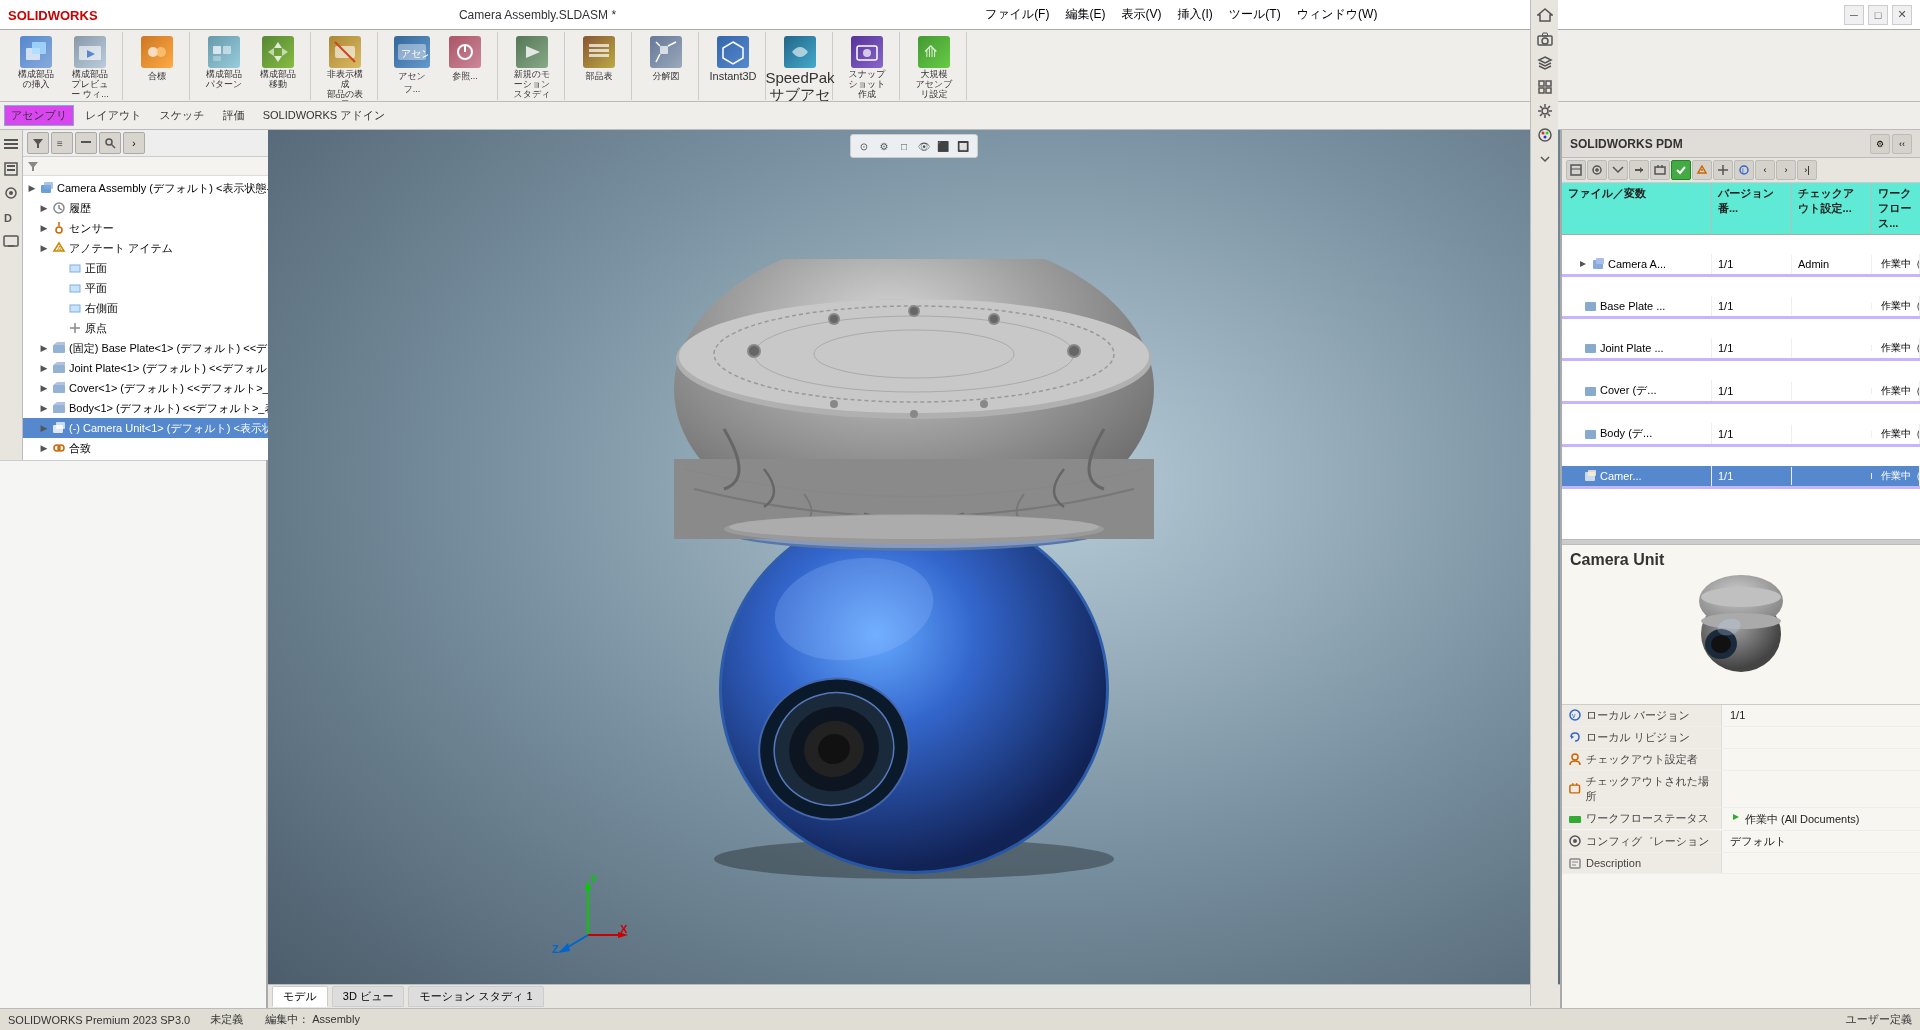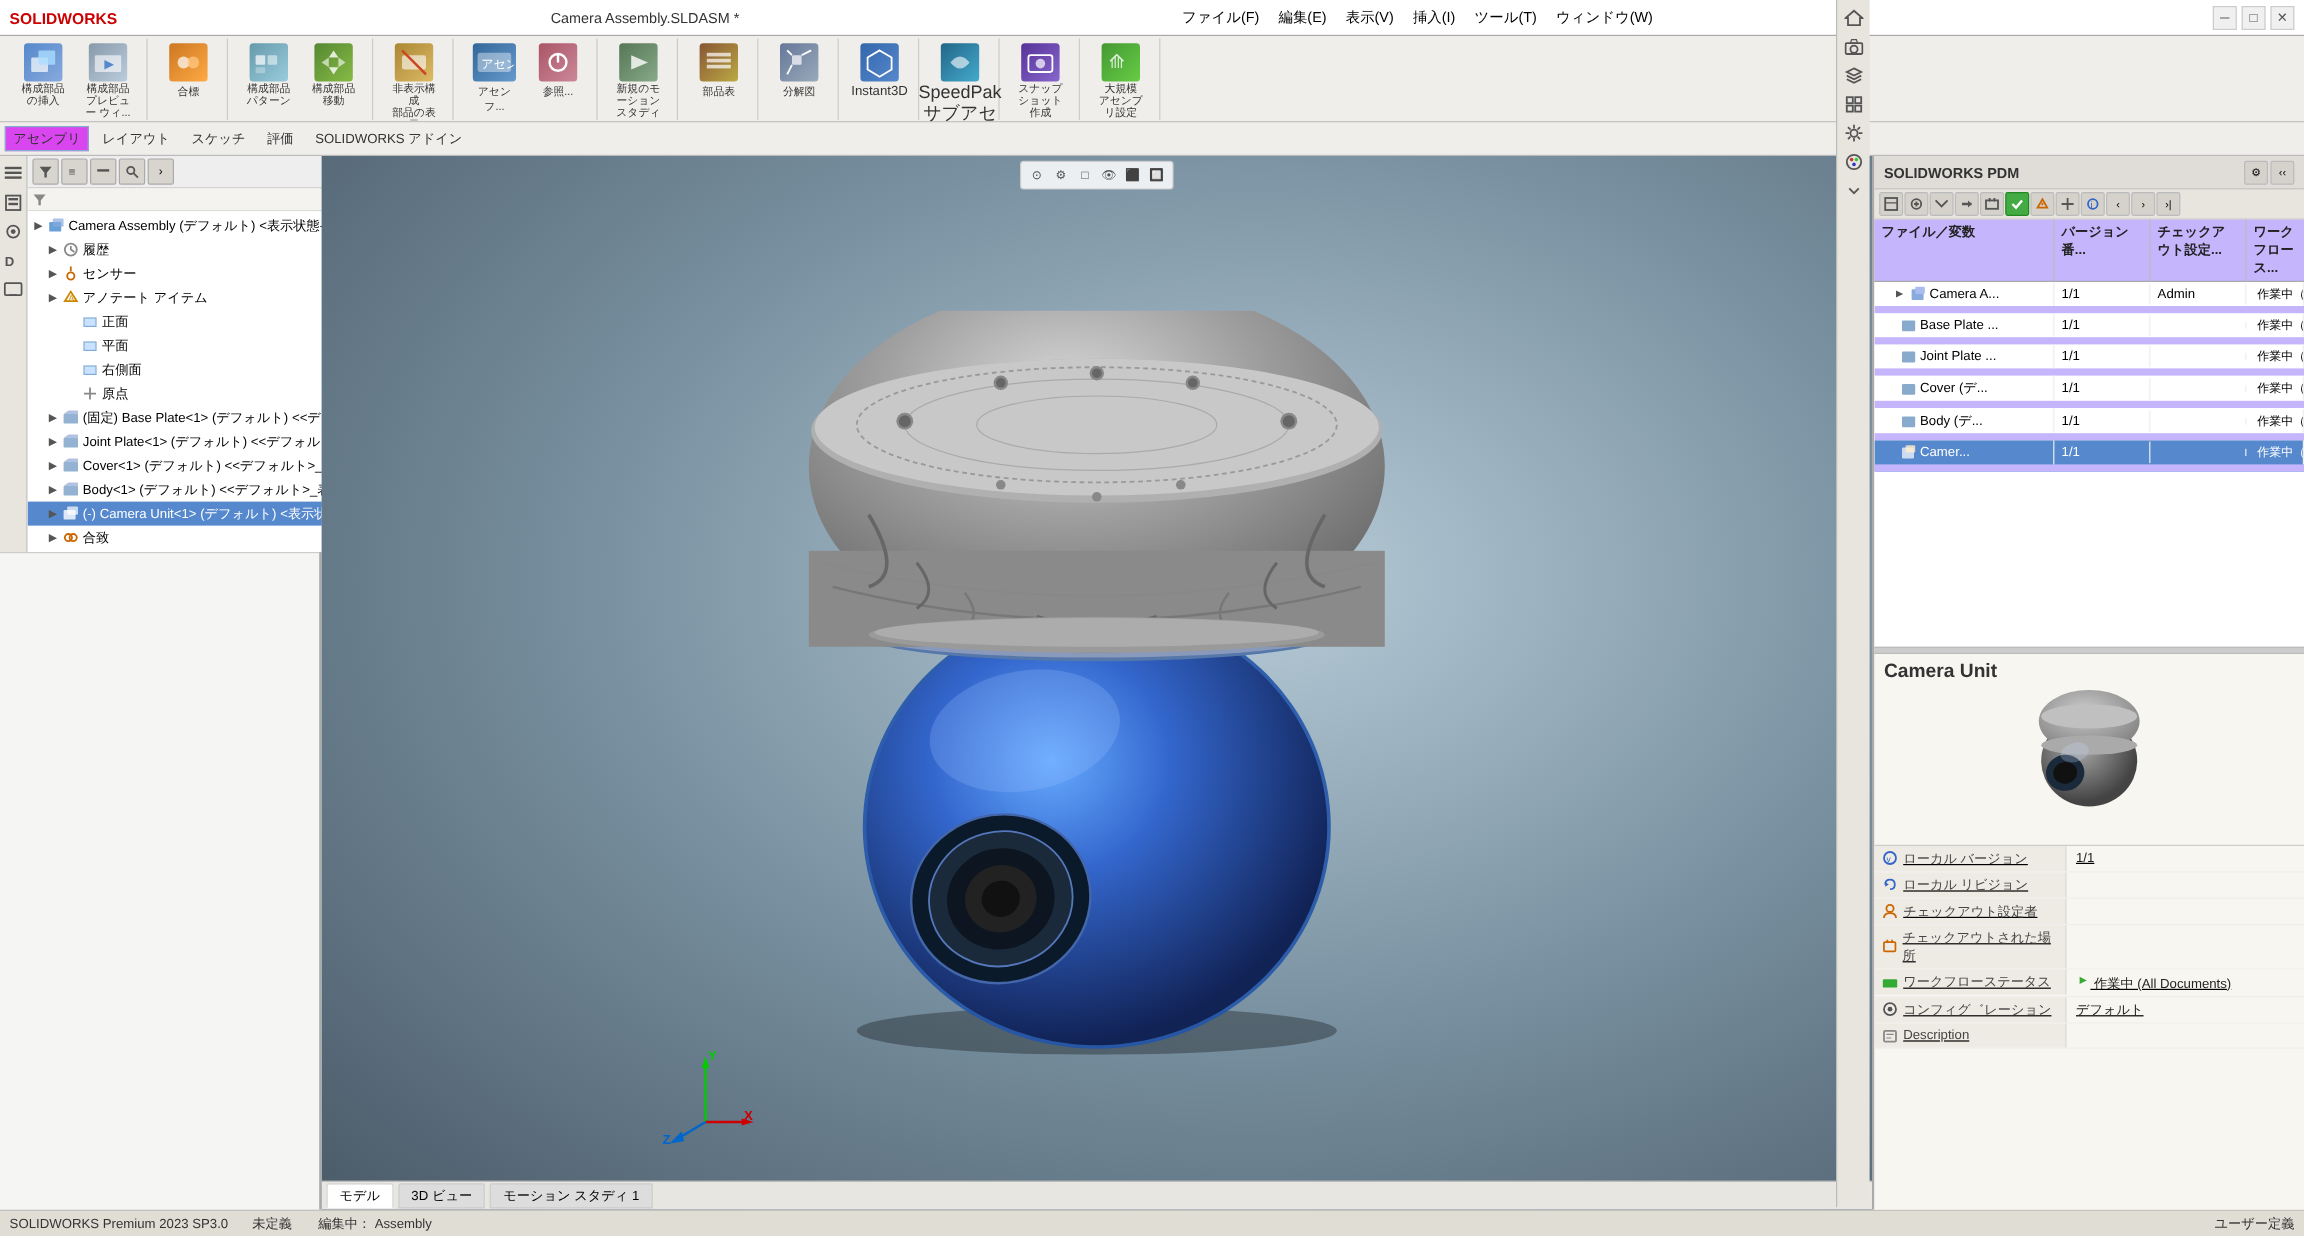--- a/index.html
+++ b/index.html
@@ -272,42 +272,43 @@
       background: #d5d2cb;
       border: 1px solid #bbb;
       border-radius: 2px;
       cursor: pointer;
       display: flex; align-items: center; justify-content: center;
       font-size: 9px;
     }
     #pdm-columns {
       display: grid;
       grid-template-columns: 150px 80px 80px 50px;
-      background: #c4b5fd;
+      background: #5eead4;
       border-bottom: 1px solid #aaa;
       padding: 0;
     }
     .pdm-col-header {
       padding: 3px 6px;
       font-size: 11px;
       font-weight: bold;
       border-right: 1px solid #bbb;
       color: #222;
     }
     #pdm-tree {
       flex: 1;
       overflow-y: auto;
       background: #fff;
     }
     .pdm-row {
       display: grid;
       grid-template-columns: 150px 80px 80px 1fr;
-      border-bottom: 6px solid #c4b5fd;
+      border-bottom: 3px solid #c4b5fd;
       cursor: pointer;
       align-items: center;
+      margin-top: 19px;
     }
     .pdm-row.selected { background: #5588cc; color: #ffffff; }
     .pdm-cell {
       padding: 3px 6px;
       font-size: 11px;
       border-right: 1px solid #eee;
       white-space: nowrap;
       overflow: hidden;
       text-overflow: ellipsis;
       display: flex;
@@ -340,21 +341,20 @@
     #pdm-props {
       flex: 1;
       overflow-y: auto;
       background: #f8f6f0;
     }
     .pdm-prop-row {
       display: grid;
       grid-template-columns: 160px 1fr;
       border-bottom: 1px solid #eee;
       align-items: center;
-      text-decoration: underline;
     }
     .pdm-prop-key {
       padding: 3px 6px;
       font-size: 11px;
       color: #444;
       border-right: 1px solid #ddd;
       background: #eeebe4;
       display: flex;
       align-items: center;
       gap: 4px;

